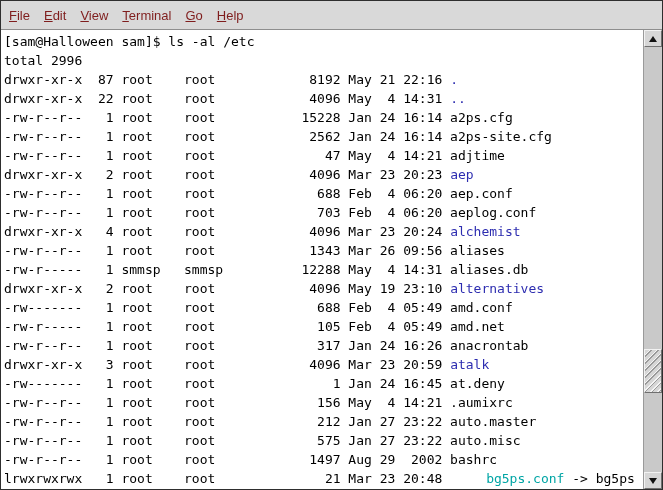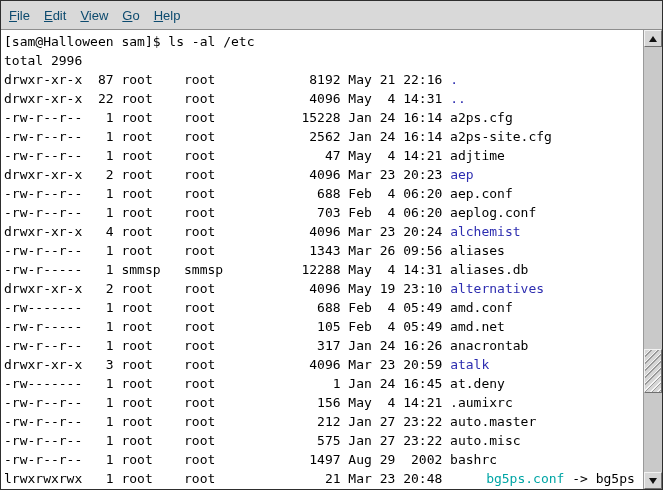--- a/index.html
+++ b/index.html
@@ -12,21 +12,21 @@
     background:#ffffff;
   }
 
   
   .menubar {
     flex:none; height:28px;
     background:var(--menubar-bg,#d9d9d9);
     border-bottom:1px solid #8e8e8e;
     display:flex; align-items:center;
     font:13px "Liberation Sans", sans-serif;
-    color:#0c4a6e;
+    color:#7f1d1d;
     padding-left:1px;
   }
   .menu-item { padding:5px 7px; cursor:default; white-space:nowrap; }
   .menu-item u { text-decoration:underline; }
 
   
   .content { flex:1; display:flex; min-height:0;gap:9px; }
 
   .term {
     flex:1; margin:0; padding:2px 0 0 3px;
@@ -79,20 +79,21 @@
 </style>
 </head>
 <body>
 
 <div class="window">
 
   <div class="menubar">
       <div class="menu-item"><u>F</u>ile</div>
       <div class="menu-item"><u>E</u>dit</div>
       <div class="menu-item"><u>V</u>iew</div>
+      <div class="menu-item"><u>T</u>erminal</div>
       <div class="menu-item"><u>G</u>o</div>
       <div class="menu-item"><u>H</u>elp</div>
     </div>
 
   <div class="content">
 
     <pre class="term"><div class="line"><span class="seg-plain">[sam@Halloween sam]$ ls -al /etc</span></div><div class="line"><span class="seg-plain">total 2996</span></div><div class="line"><span class="seg-plain">drwxr-xr-x  87 root    root            8192 May 21 22:16 </span><span class="seg-dir">.</span></div><div class="line"><span class="seg-plain">drwxr-xr-x  22 root    root            4096 May  4 14:31 </span><span class="seg-dir">..</span></div><div class="line"><span class="seg-plain">-rw-r--r--   1 root    root           15228 Jan 24 16:14 a2ps.cfg</span></div><div class="line"><span class="seg-plain">-rw-r--r--   1 root    root            2562 Jan 24 16:14 a2ps-site.cfg</span></div><div class="line"><span class="seg-plain">-rw-r--r--   1 root    root              47 May  4 14:21 adjtime</span></div><div class="line"><span class="seg-plain">drwxr-xr-x   2 root    root            4096 Mar 23 20:23 </span><span class="seg-dir">aep</span></div><div class="line"><span class="seg-plain">-rw-r--r--   1 root    root             688 Feb  4 06:20 aep.conf</span></div><div class="line"><span class="seg-plain">-rw-r--r--   1 root    root             703 Feb  4 06:20 aeplog.conf</span></div><div class="line"><span class="seg-plain">drwxr-xr-x   4 root    root            4096 Mar 23 20:24 </span><span class="seg-dir">alchemist</span></div><div class="line"><span class="seg-plain">-rw-r--r--   1 root    root            1343 Mar 26 09:56 aliases</span></div><div class="line"><span class="seg-plain">-rw-r-----   1 smmsp   smmsp          12288 May  4 14:31 aliases.db</span></div><div class="line"><span class="seg-plain">drwxr-xr-x   2 root    root            4096 May 19 23:10 </span><span class="seg-dir">alternatives</span></div><div class="line"><span class="seg-plain">-rw-------   1 root    root             688 Feb  4 05:49 amd.conf</span></div><div class="line"><span class="seg-plain">-rw-r-----   1 root    root             105 Feb  4 05:49 amd.net</span></div><div class="line"><span class="seg-plain">-rw-r--r--   1 root    root             317 Jan 24 16:26 anacrontab</span></div><div class="line"><span class="seg-plain">drwxr-xr-x   3 root    root            4096 Mar 23 20:59 </span><span class="seg-dir">atalk</span></div><div class="line"><span class="seg-plain">-rw-------   1 root    root               1 Jan 24 16:45 at.deny</span></div><div class="line"><span class="seg-plain">-rw-r--r--   1 root    root             156 May  4 14:21 .aumixrc</span></div><div class="line"><span class="seg-plain">-rw-r--r--   1 root    root             212 Jan 27 23:22 auto.master</span></div><div class="line"><span class="seg-plain">-rw-r--r--   1 root    root             575 Jan 27 23:22 auto.misc</span></div><div class="line"><span class="seg-plain">-rw-r--r--   1 root    root            1497 Aug 29  2002 bashrc</span></div><div class="line"><span class="seg-plain">lrwxrwxrwx   1 root    root              21 Mar 23 20:48 </span><span class="seg-link">bg5ps.conf</span><span class="seg-plain"> -&gt; bg5ps.conf</span></div></pre>
 
     <div class="scrollbar">
       <div class="sb-btn">

